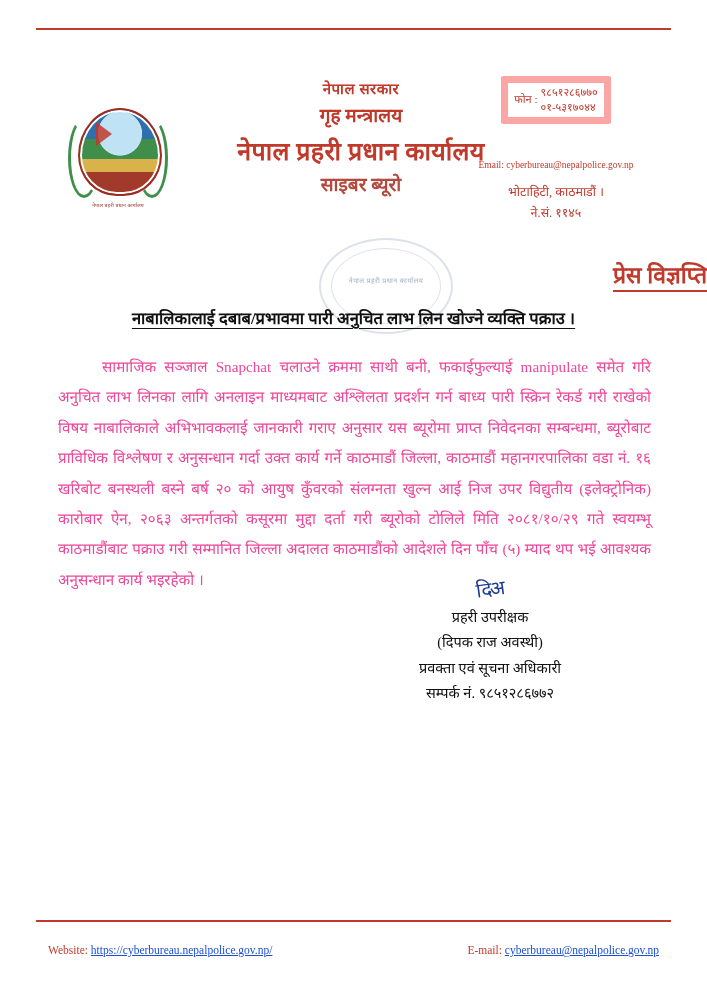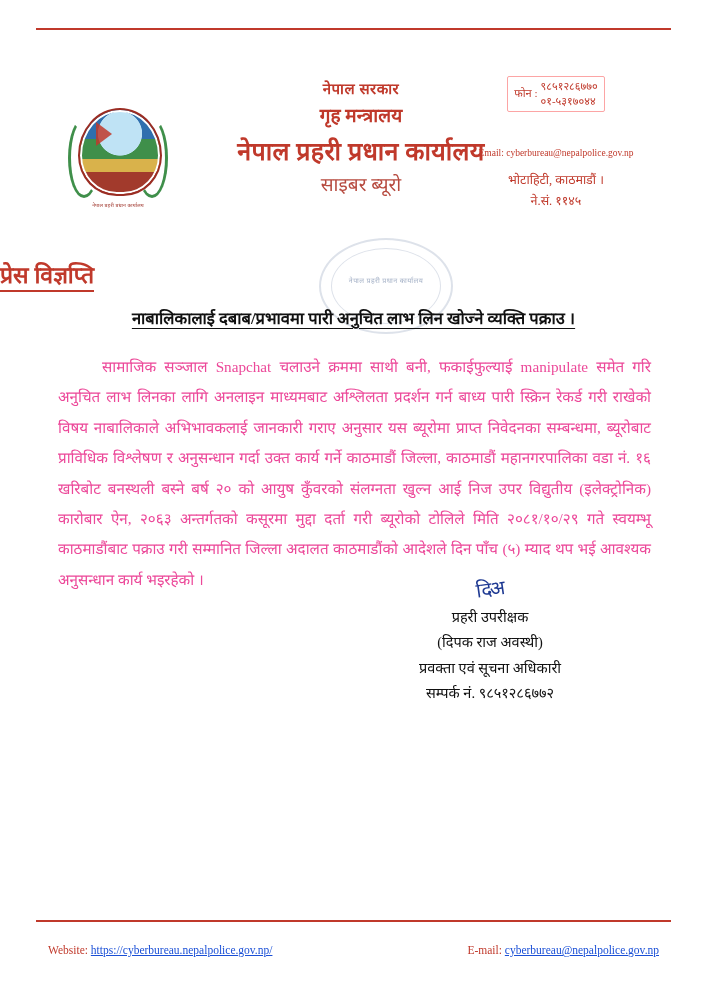--- a/index.html
+++ b/index.html
@@ -115,21 +115,21 @@
     margin-top: 4px;
   }
   .office {
     font-size: 25px;
     font-weight: bold;
     margin-top: 5px;
     letter-spacing: .3px;
   }
   .bureau {
     font-size: 19px;
-    font-weight: normal;
+    font-weight: bold;
     margin-top: 4px;
     color: #b03a2e;
     opacity: .92;
   }
 
   
   .seal {
     position: absolute;
     left: 283px;
     top: 176px;
@@ -163,21 +163,21 @@
     top: 14px;
     width: 230px;
     text-align: center;
     font-size: 11.5px;
     color: #c0392b;
   }
   .phone-box {
     display: inline-flex;
     align-items: center;
     gap: 0;
-    border: 1px solid #fca5a5;
+    border: 7px solid #fca5a5;
     border-radius: 2px;
     padding: 2px 6px;
     line-height: 1.35;
   }
   .phone-label {
     font-size: 11px;
     color: #c0392b;
     padding-right: 3px;
   }
   .phone-nums { font-size: 11px; text-align: left; }
@@ -193,21 +193,21 @@
     font-size: 12.5px;
     color: #c0392b;
     line-height: 1.7;
   }
 
   
   .press-title {
     position: absolute;
     top: 258px;
     left: 0; right: 0;
-    text-align: left;
+    text-align: right;
     font-size: 23px;
     font-weight: bold;
     color: #c0392b;
   }
   .press-title .u {
     border-bottom: 2px solid #c0392b;
     padding-bottom: 2px;
   }
 
   .subject {

